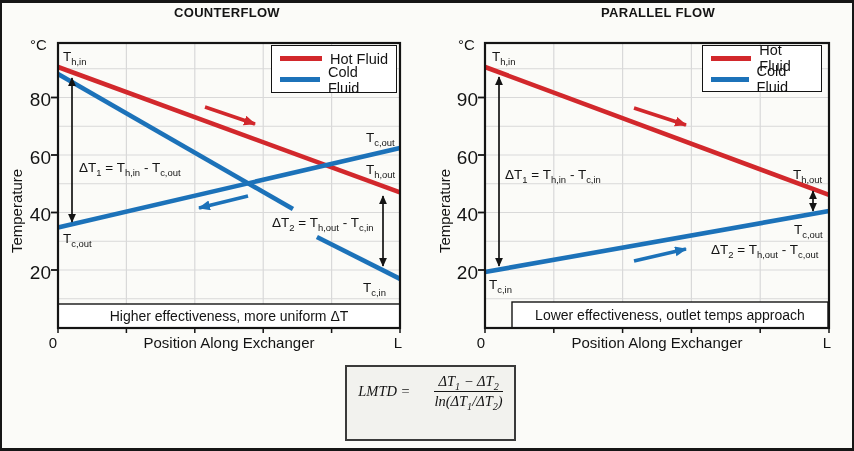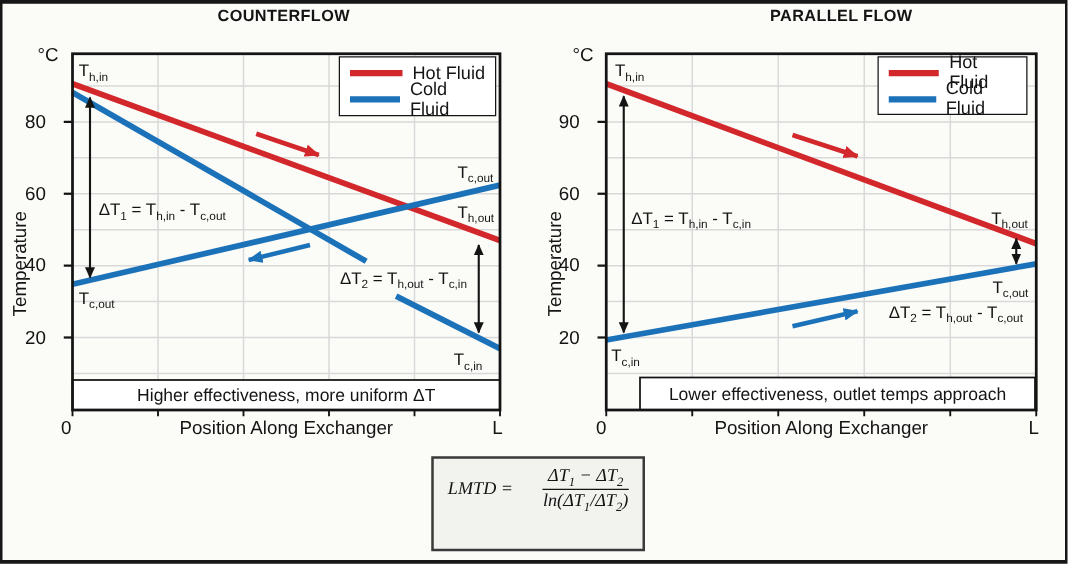--- a/index.html
+++ b/index.html
@@ -3,21 +3,21 @@
 <meta charset="utf-8">
 <style>
   html,body{margin:0;padding:0}
   body{width:854px;height:451px;background:#fbfbf8;font-family:"Liberation Sans",sans-serif;color:#141414;position:relative;overflow:hidden}
   .edge{position:absolute;inset:0;border:2px solid #161616;border-top-width:3px;border-bottom-width:3px;box-sizing:border-box;pointer-events:none;z-index:5}
   #plot-svg{position:absolute;left:0;top:0;z-index:1}
   .t{position:absolute;white-space:nowrap;z-index:2}
   .title{font-size:13px;font-weight:bold;letter-spacing:.3px;transform:translateX(-50%)}
   .unit{font-size:15px}
   .ylab{font-size:15px;transform:translate(-50%,-50%) rotate(-90deg)}
-  .ytick{font-size:15px;width:31px;text-align:left}
+  .ytick{font-size:19px;width:31px;text-align:right}
   .xtick{font-size:15px;transform:translateX(-50%)}
   .xlabel{font-size:15px;transform:translateX(-50%)}
   .ann{font-size:13.5px}
   .ann sub,.fbody sub{font-size:70%;line-height:0}
   .caption{font-size:14px;transform:translateX(-50%)}
   .legend{position:absolute;background:#ffffff;border:1.7px solid #141414;box-sizing:border-box;display:flex;flex-direction:column;justify-content:center;padding:2px 6px;z-index:2}
   .lrow{display:flex;align-items:center;height:21px}
   .swatch{width:42px;height:5px;margin:0 8px 0 2px}
   .llabel{font-size:14.5px}
   .fbox{position:absolute;left:345px;top:365px;width:171px;height:76px;border:2px solid #3a3a3a;background:#f2f2ee;box-sizing:border-box;z-index:2}
@@ -138,21 +138,21 @@
   <div class="lrow">
     <div class="swatch" style="background: rgb(210, 40, 44);"></div>
     <span class="llabel">Hot Fluid</span>
   </div>
   <div class="lrow">
     <div class="swatch" style="background: rgb(28, 114, 185);"></div>
     <span class="llabel">Cold Fluid</span>
   </div>
 </div>
 
-<div class="t title" style="left:673px;top:5px">PARALLEL FLOW</div>
+<div class="t title" style="left:658px;top:5px">PARALLEL FLOW</div>
 <div class="t unit" style="left:458px;top:36px">°C</div>
 <div class="t ylab" style="left:444px;top:211px">Temperature</div>
 <div class="t ytick" style="left:447px;top:89px">90</div>
 <div class="t ytick" style="left:447px;top:147px">60</div>
 <div class="t ytick" style="left:447px;top:204px">40</div>
 <div class="t ytick" style="left:447px;top:262px">20</div>
 <div class="t xtick" style="left:481px;top:334px">0</div>
 <div class="t xlabel" style="left:657px;top:334px">Position Along Exchanger</div>
 <div class="t xtick" style="left:827px;top:334px">L</div>
 

